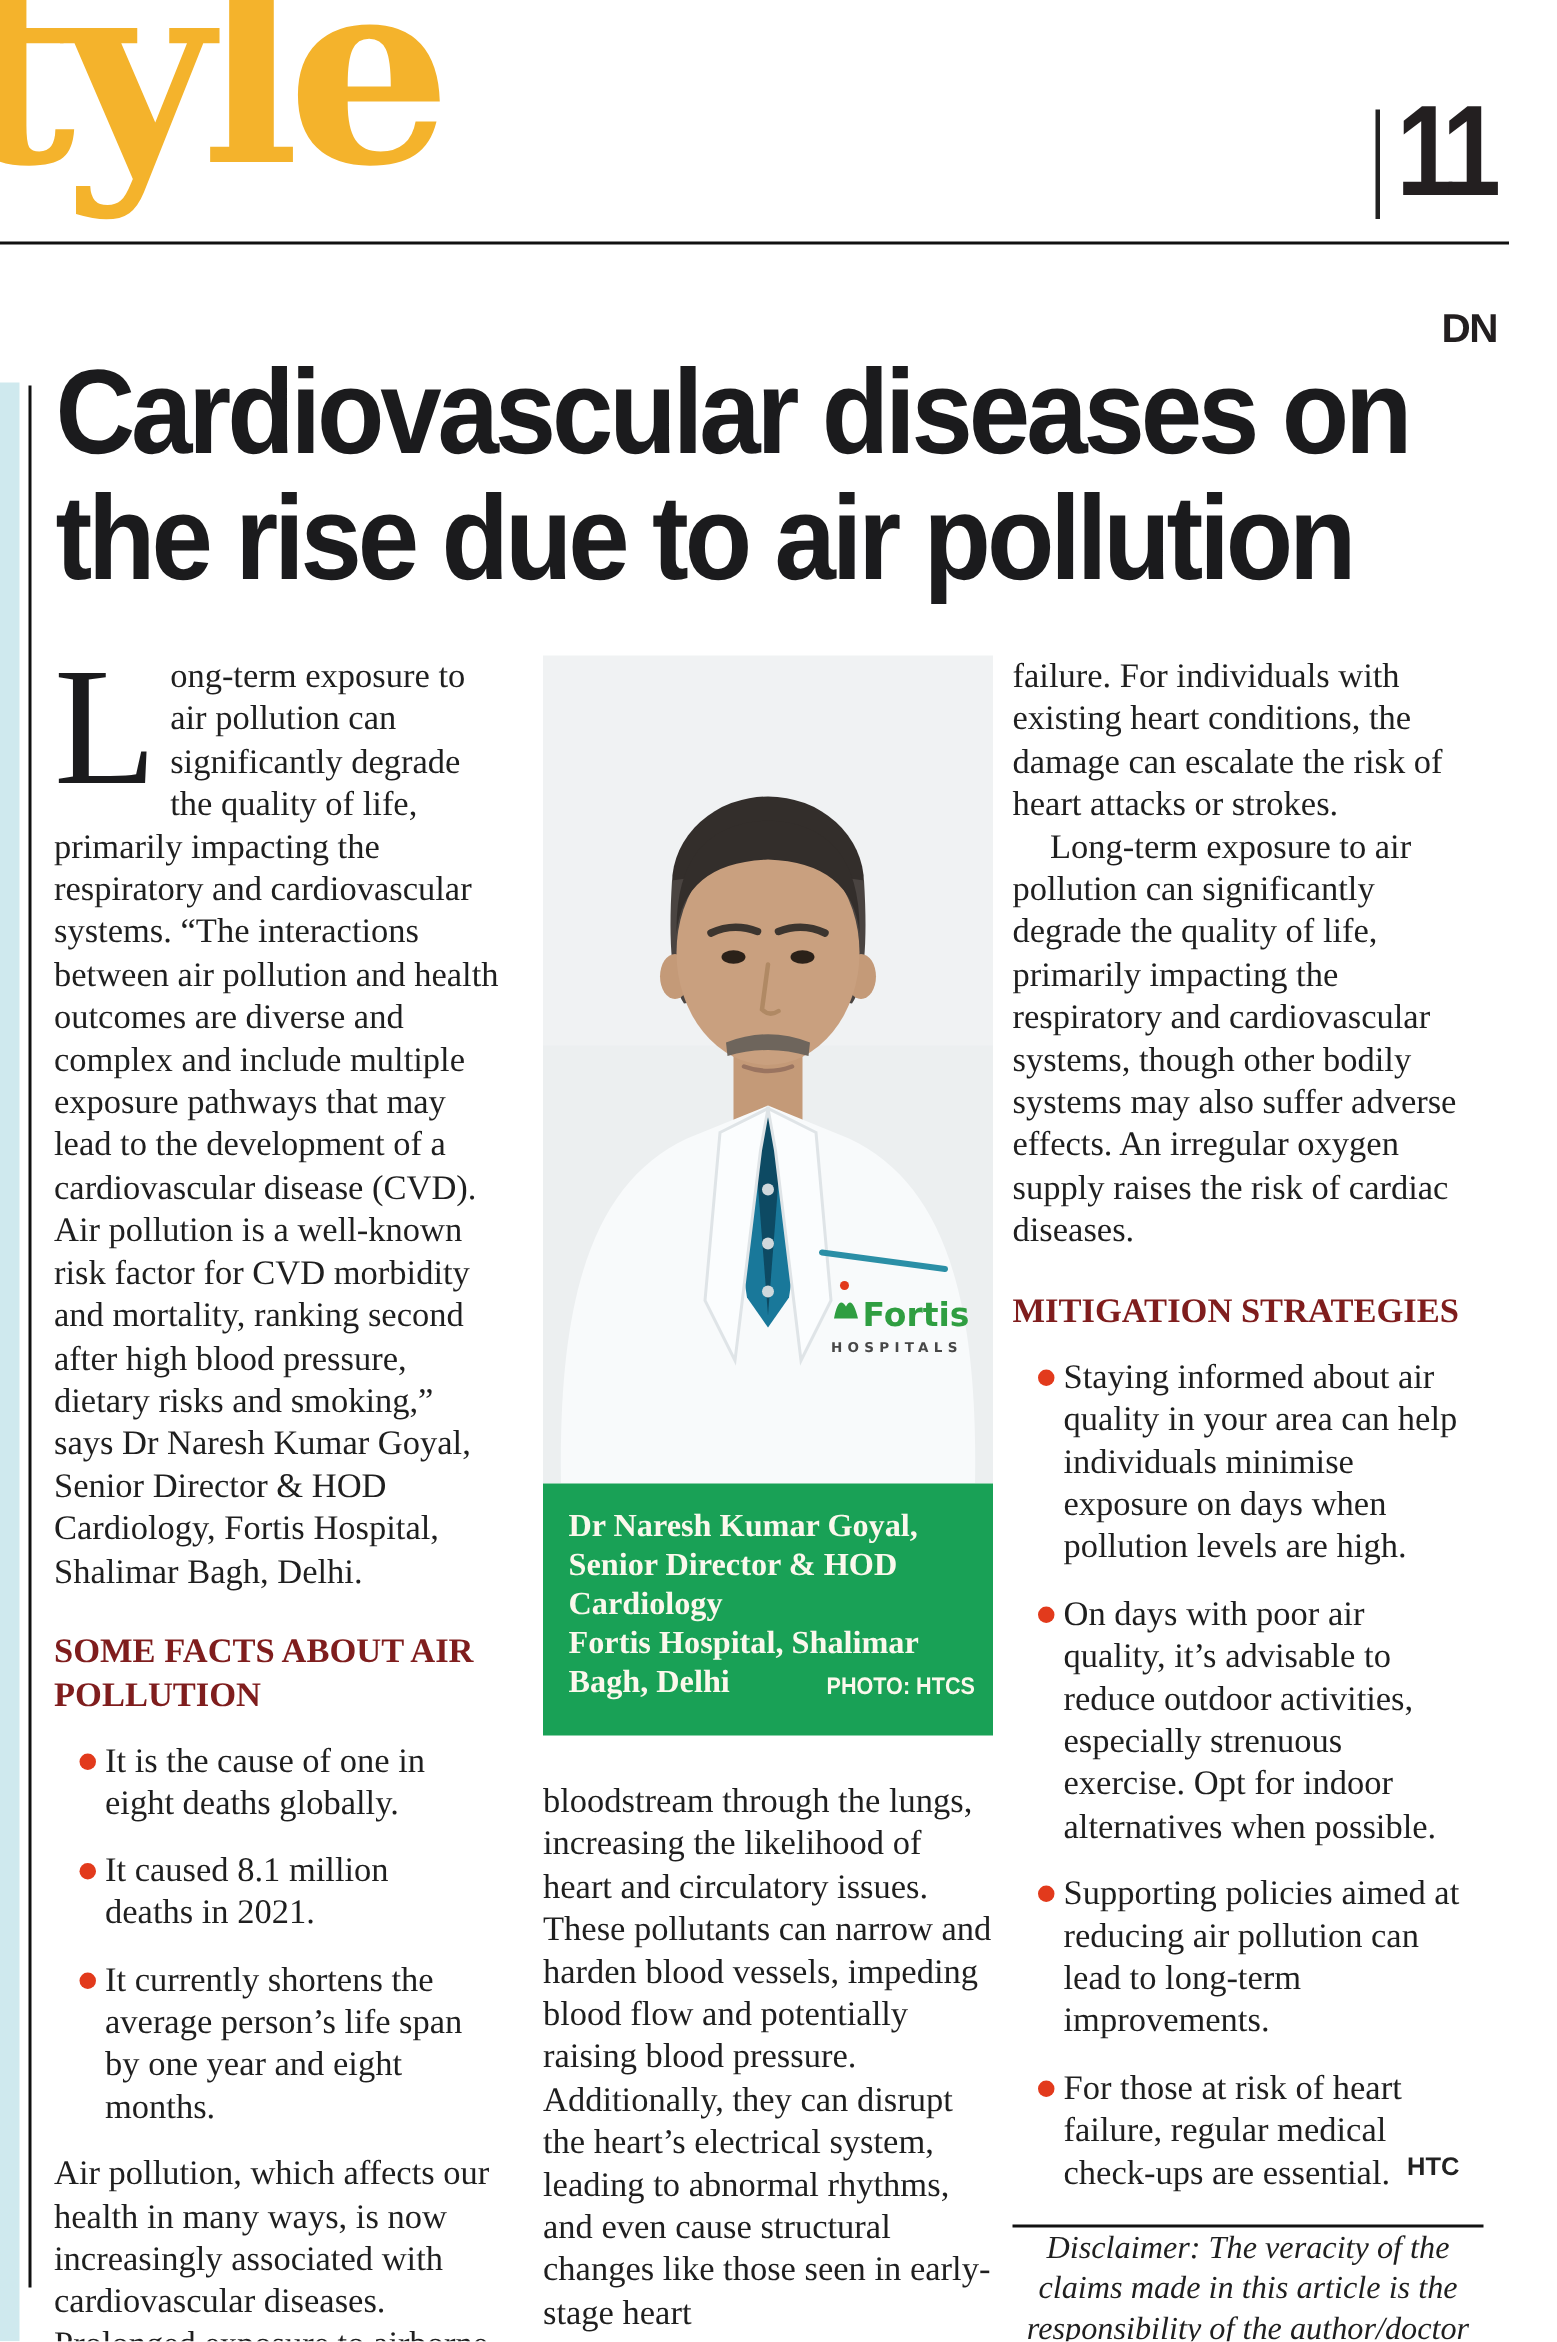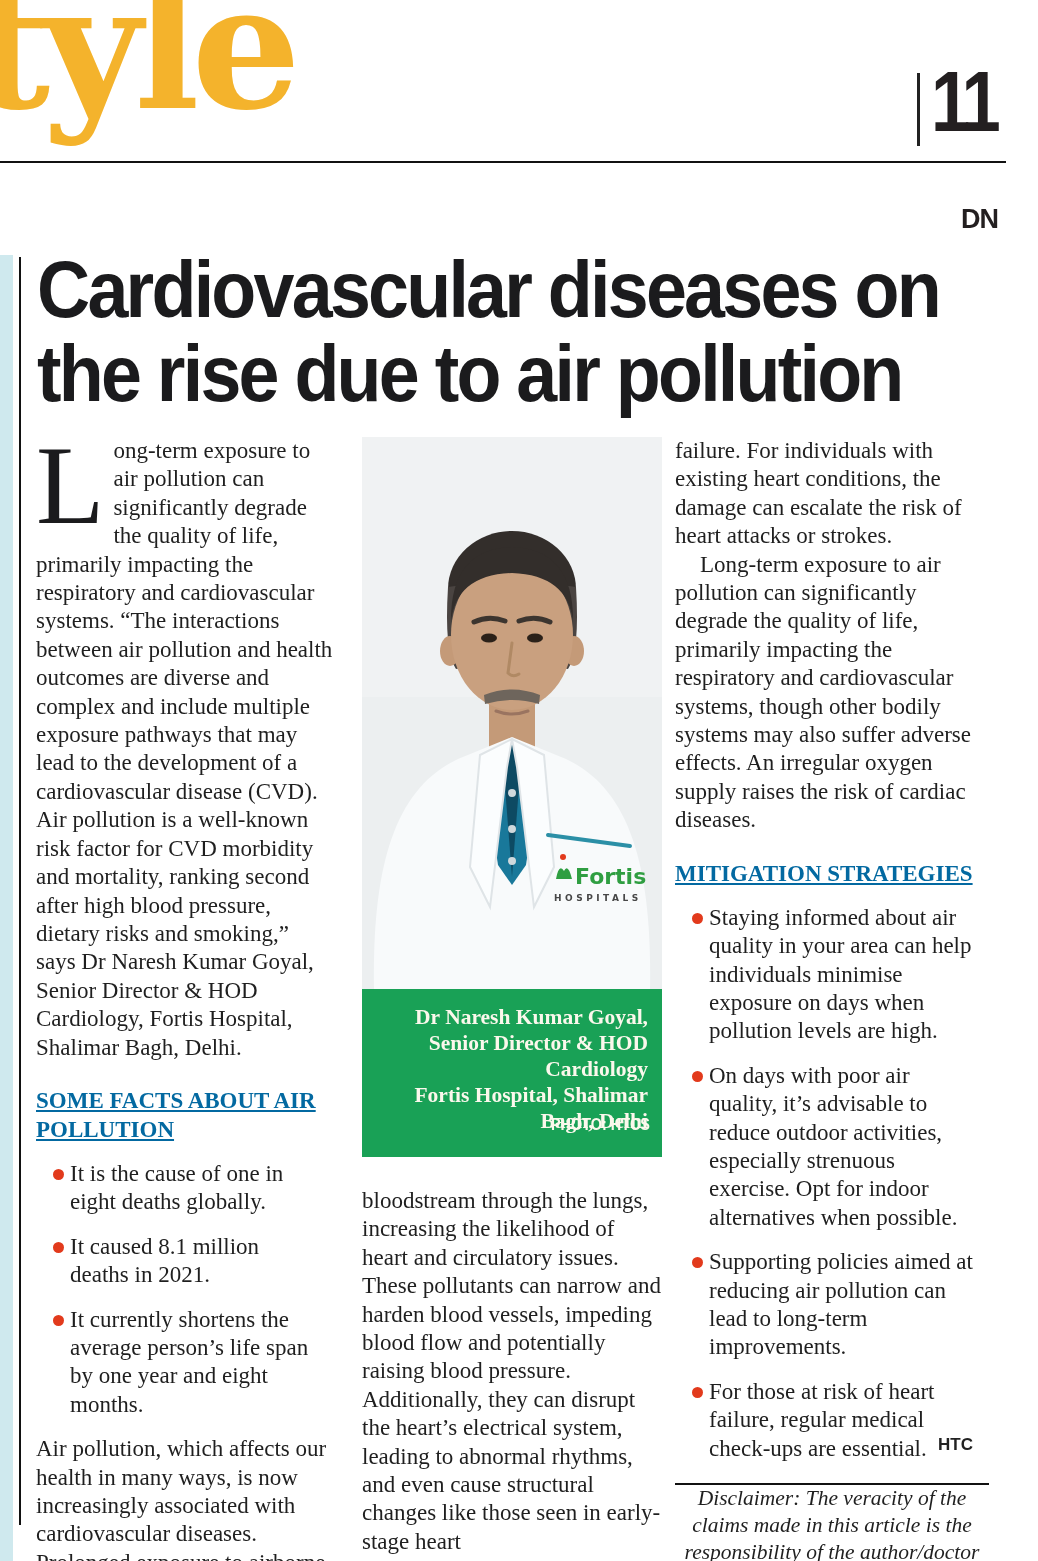--- a/index.html
+++ b/index.html
@@ -27,61 +27,61 @@
     position:absolute; right:40px; top:170px;
     font-family:"Liberation Sans", sans-serif; font-weight:bold;
     font-size:27px; letter-spacing:-1px; color:#231f20;margin-top:34px;
   }
 
   
   .side-strip { position:absolute; left:0; top:255px; width:13px; height:1306px; background:#CFE9EE; }
   .side-rule  { position:absolute; left:19px; top:257px; width:2px; height:1268px; background:#111; }
 
   
-  .headline { position:absolute; left:37px; top:248px; width:975px; }
+  .headline { position:absolute; left:37px; top:233px; width:975px; }
   .headline-line {
     font-family:"Liberation Sans", sans-serif; font-weight:bold;
     font-size:80px; letter-spacing:-3px; line-height:84px; color:#1b1b1d;
     white-space:nowrap; transform:scaleX(0.92); transform-origin:left;
   }
 
   
   .col { position:absolute; top:437px; font-size:23px; line-height:28.4px; }
   .col p { margin:0; }
   .col-1 { left:36px;  width:298px; }
   .col-2 { left:362px; width:300px; }
   .col-3 { left:675px; width:314px; }
 
   .dropcap {
     float:left; font-size:112px; line-height:88px;
     margin:4px 9px 0 0; color:#1b1b1d;
   }
 
   .section-heading {
     font-weight:bold; font-size:23px; line-height:29px;
-    margin:24px 0 3px 0; color:#0369a1;text-decoration:underline;
+    margin:24px 0 3px 0; color:#7f1d1d;
   }
 
   ul.bullet-list { margin:0; padding:0; list-style:none; }
   ul.bullet-list li { position:relative; padding-left:18px; margin:16px; }
   ul.bullet-list li::before {
     content:""; position:absolute; left:1px; top:9px;
     width:11px; height:11px; border-radius:50%; background:#E23A1C;
   }
   .wire-tag {
     position:absolute; right:0; bottom:4px;
     font-family:Liberation Sans, sans-serif; font-weight:bold;
     font-size:17px; letter-spacing:0; color:#222;
   }
 
   
   .photo-frame { width:300px; height:552px; }
   .photo-caption {
     position:relative; box-sizing:border-box; width:300px; min-height:168px;
-    background:#19A156; padding:15px 14px 14px 17px;text-align:right;
+    background:#19A156; padding:15px 14px 14px 17px;
   }
   .caption-line {
     font-weight:bold; font-size:21.5px; line-height:26px; color:#FBF8EC;
   }
   .photo-credit {
     position:absolute; right:12px; bottom:18px;
     font-family:"Liberation Sans", sans-serif; font-weight:bold;
     font-size:16px; color:#FBF8EC; transform:scaleX(0.9); transform-origin:right;
   }
   .col-2 .continuation { margin-top:30px; }

